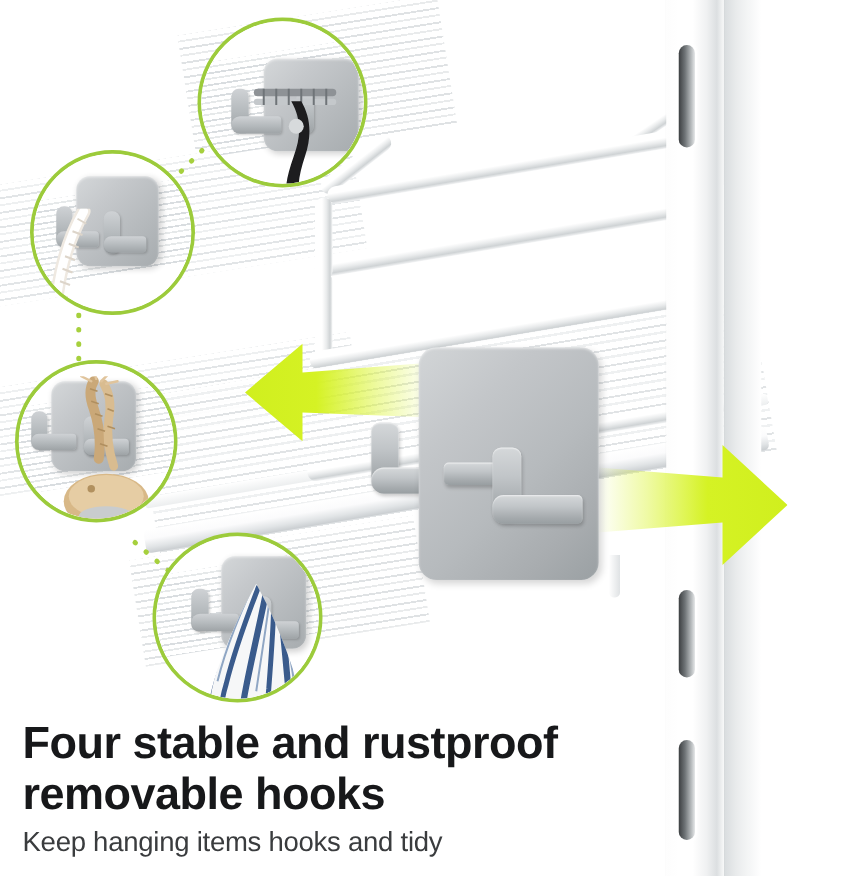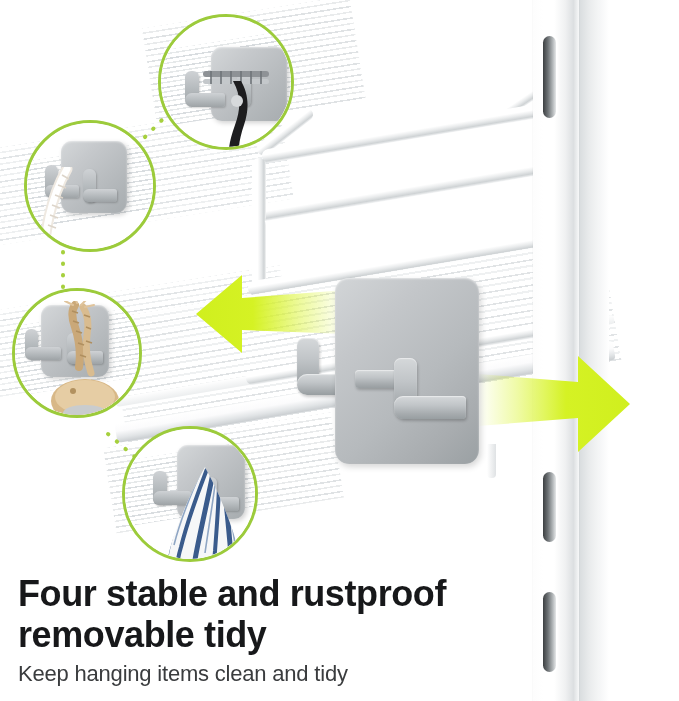--- a/index.html
+++ b/index.html
@@ -394,17 +394,17 @@
             <path d="M55 10 C 53 28, 48 58, 44 86"></path>
             <path d="M67 34 C 70 52, 74 74, 76 92"></path>
           </g>
         </g>
       </svg>
     </div>
   </div>
 
   <div class="txt">
     <div class="headline">Four stable and rustproof
-removable tidy</div>
-    <div class="subline">Keep hanging items clean and tidy</div>
+removable hooks</div>
+    <div class="subline">Keep hanging items hooks and tidy</div>
   </div>
 
 </div>
 
 </body></html>

